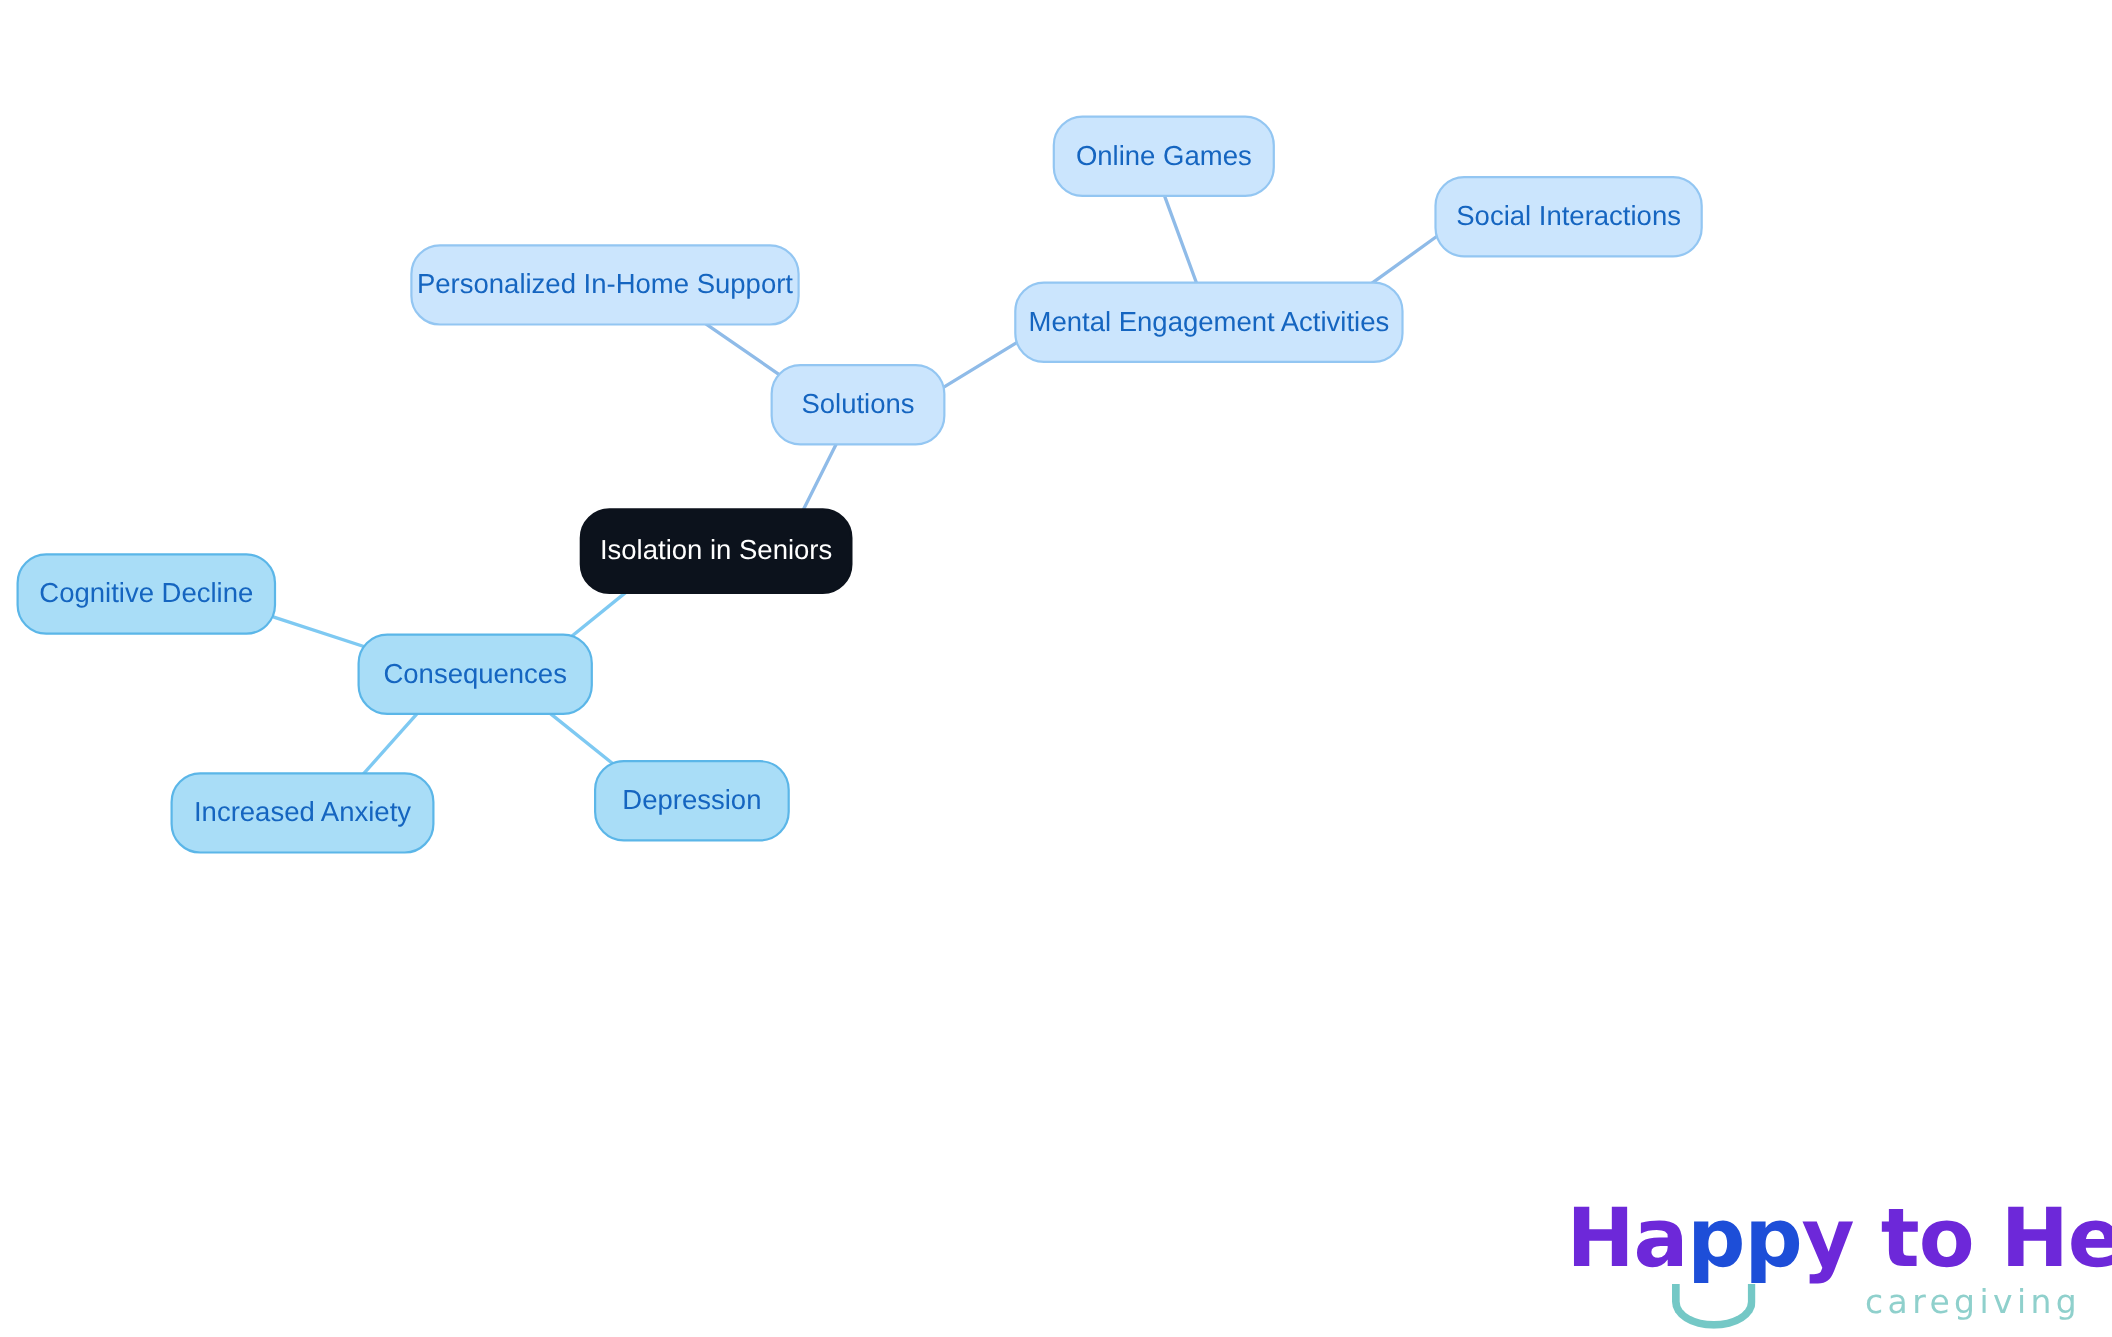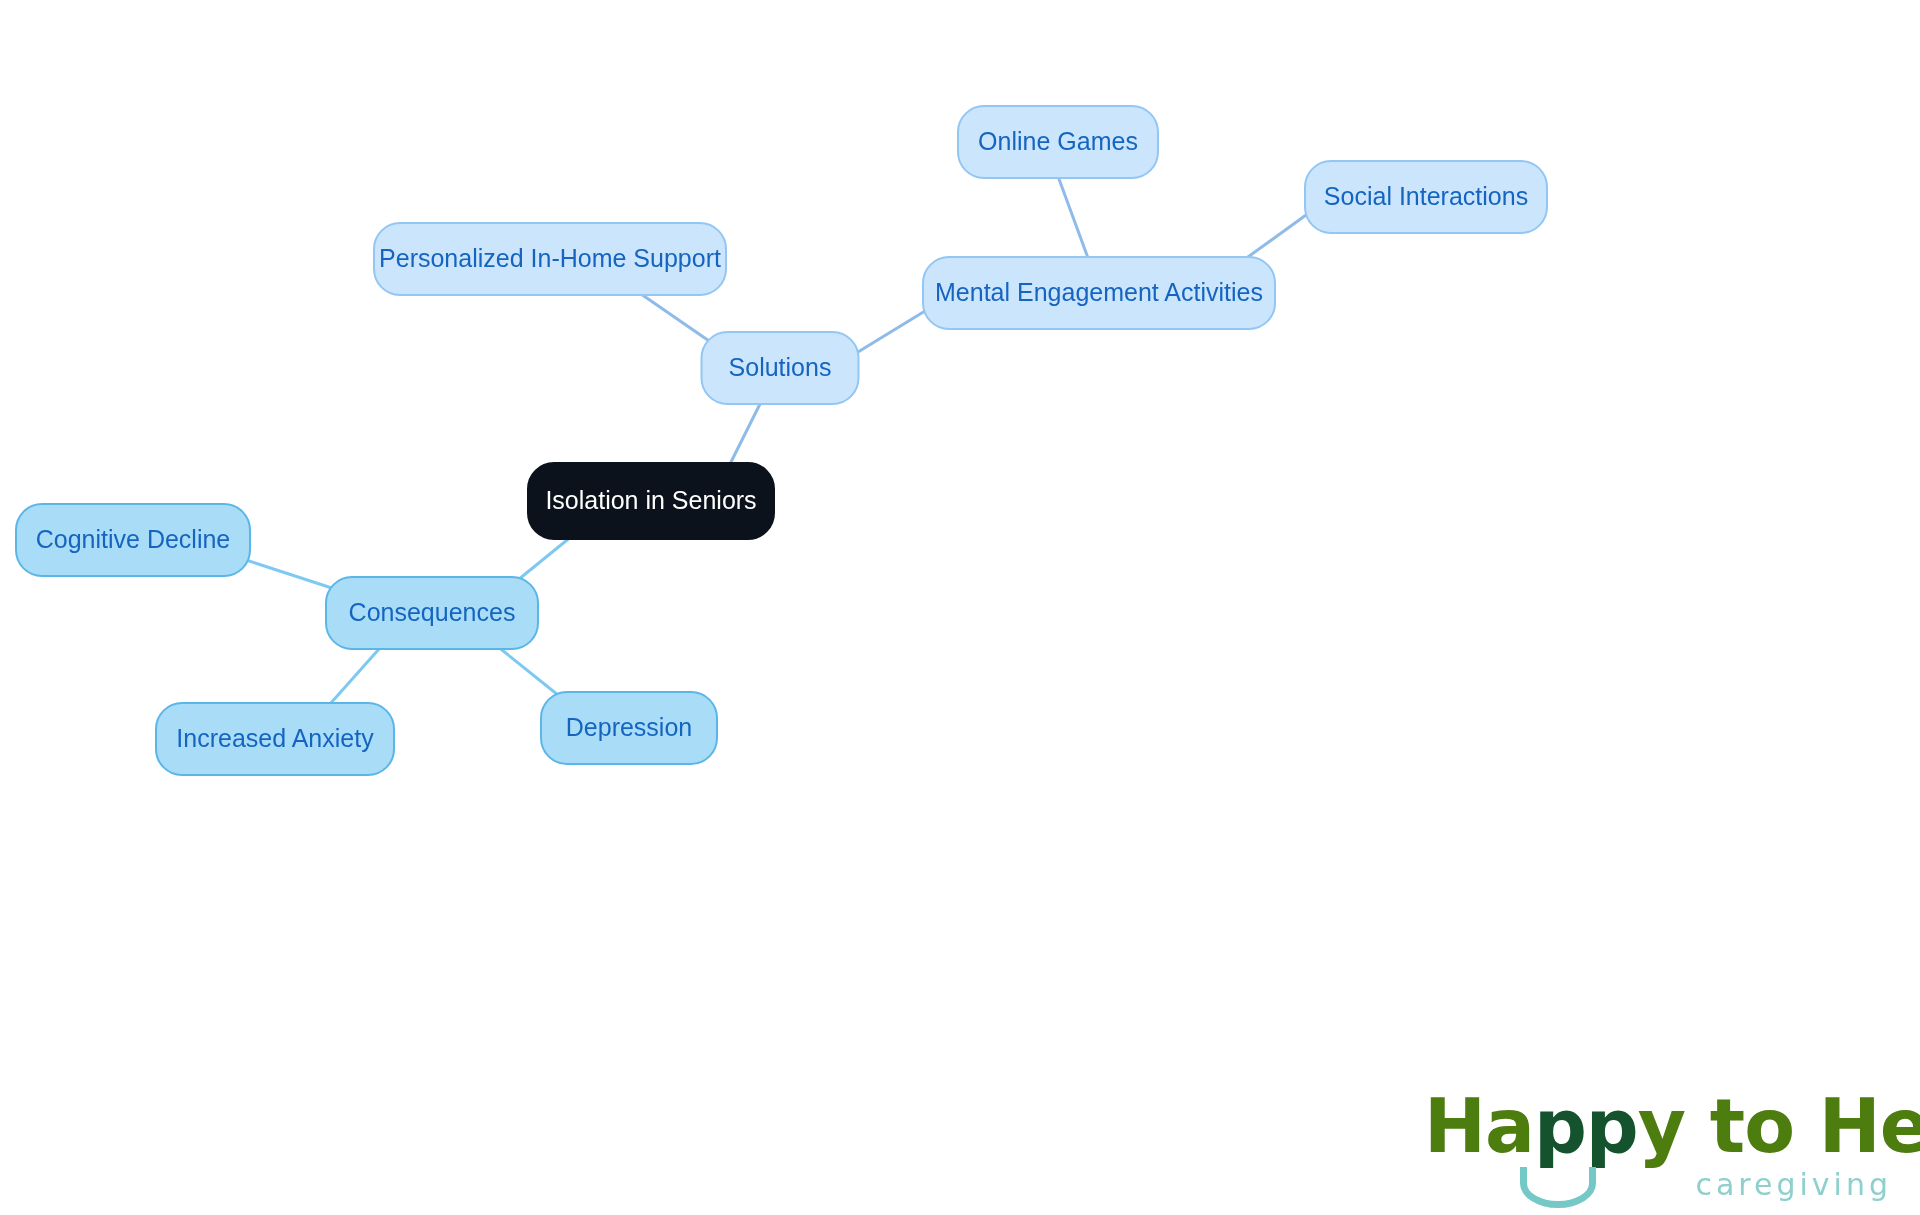--- a/index.html
+++ b/index.html
@@ -61,22 +61,22 @@
     position: absolute;
     left: 0;
     top: 0;
     font-family: "DejaVu Sans", "Liberation Sans", sans-serif;
     font-weight: 700;
     font-size: 74px;
     letter-spacing: -1px;
     white-space: nowrap;
     line-height: 1;
   }
-  .logo-word-coral { color: #4d7c0f; }
-  .logo-word-teal  { color: #14532d; }
+  .logo-word-coral { color: #6d28d9; }
+  .logo-word-teal  { color: #1d4ed8; }
   .logo-smile {
     position: absolute;
     left: 96px;
     top: 78px;
     width: 62px;
     height: 34px;
     border: 7px solid #74c8c6;
     border-top: none;
     border-bottom-left-radius: 62px 40px;
     border-bottom-right-radius: 62px 40px;

